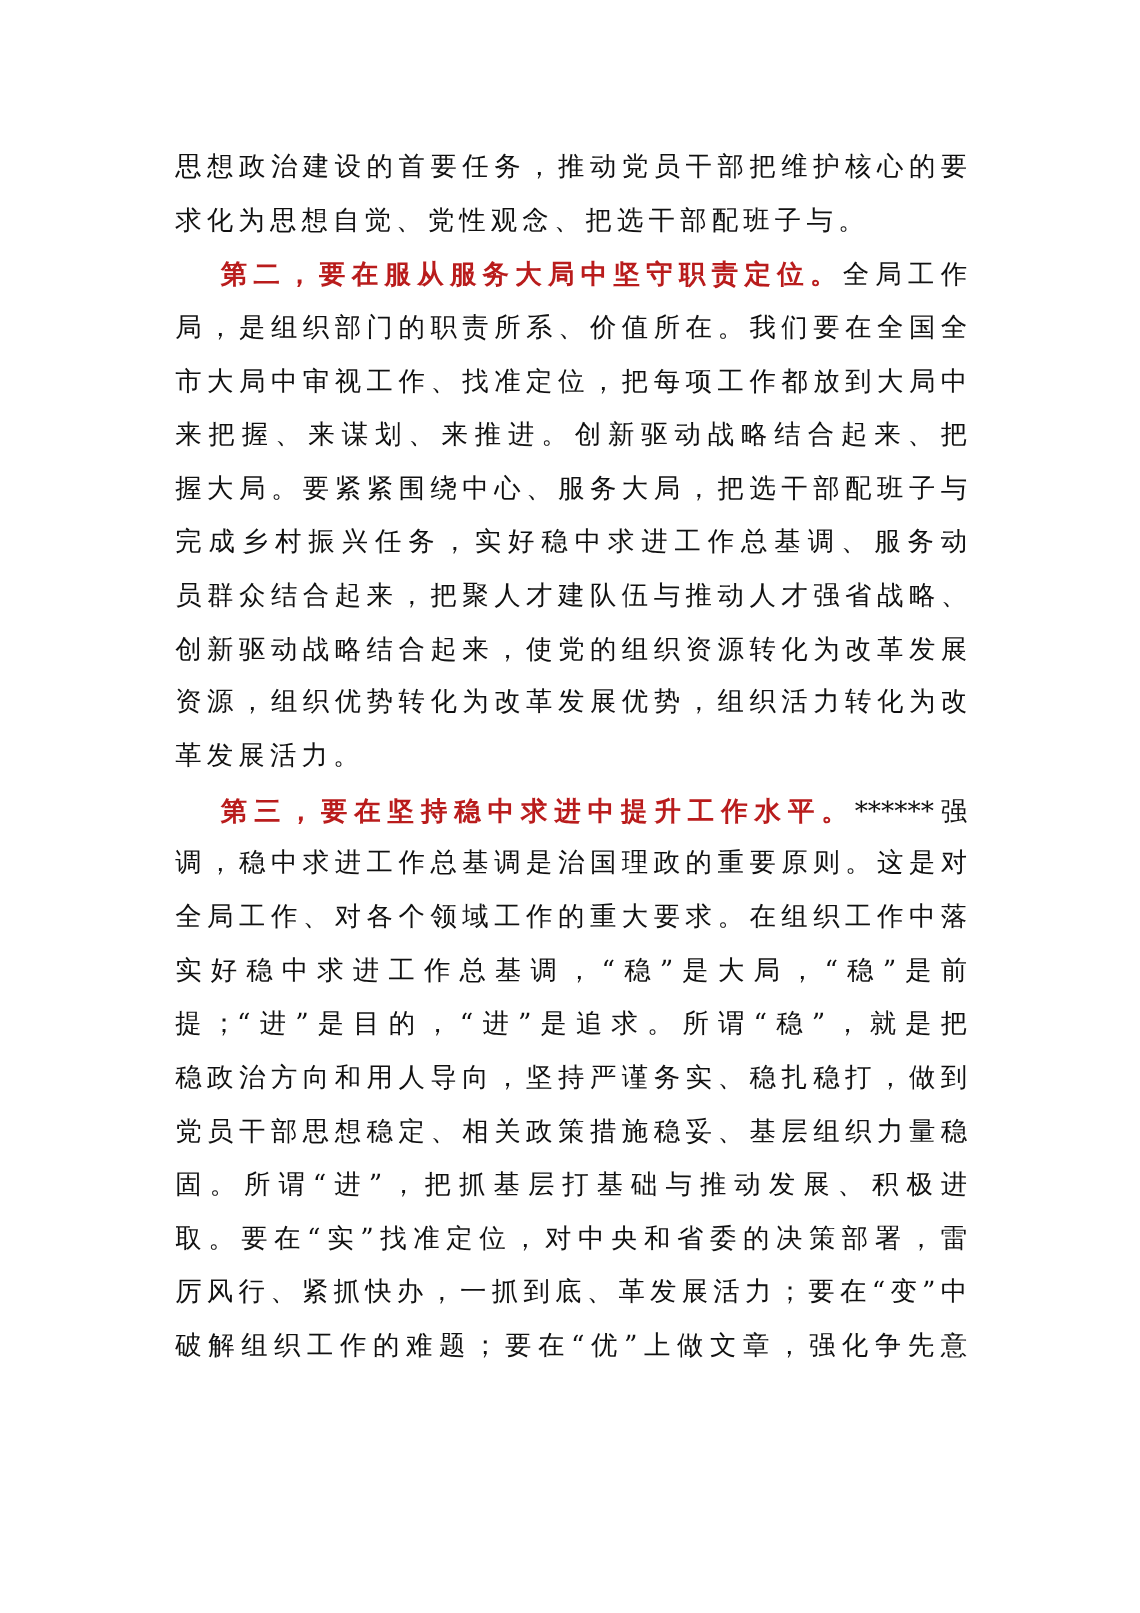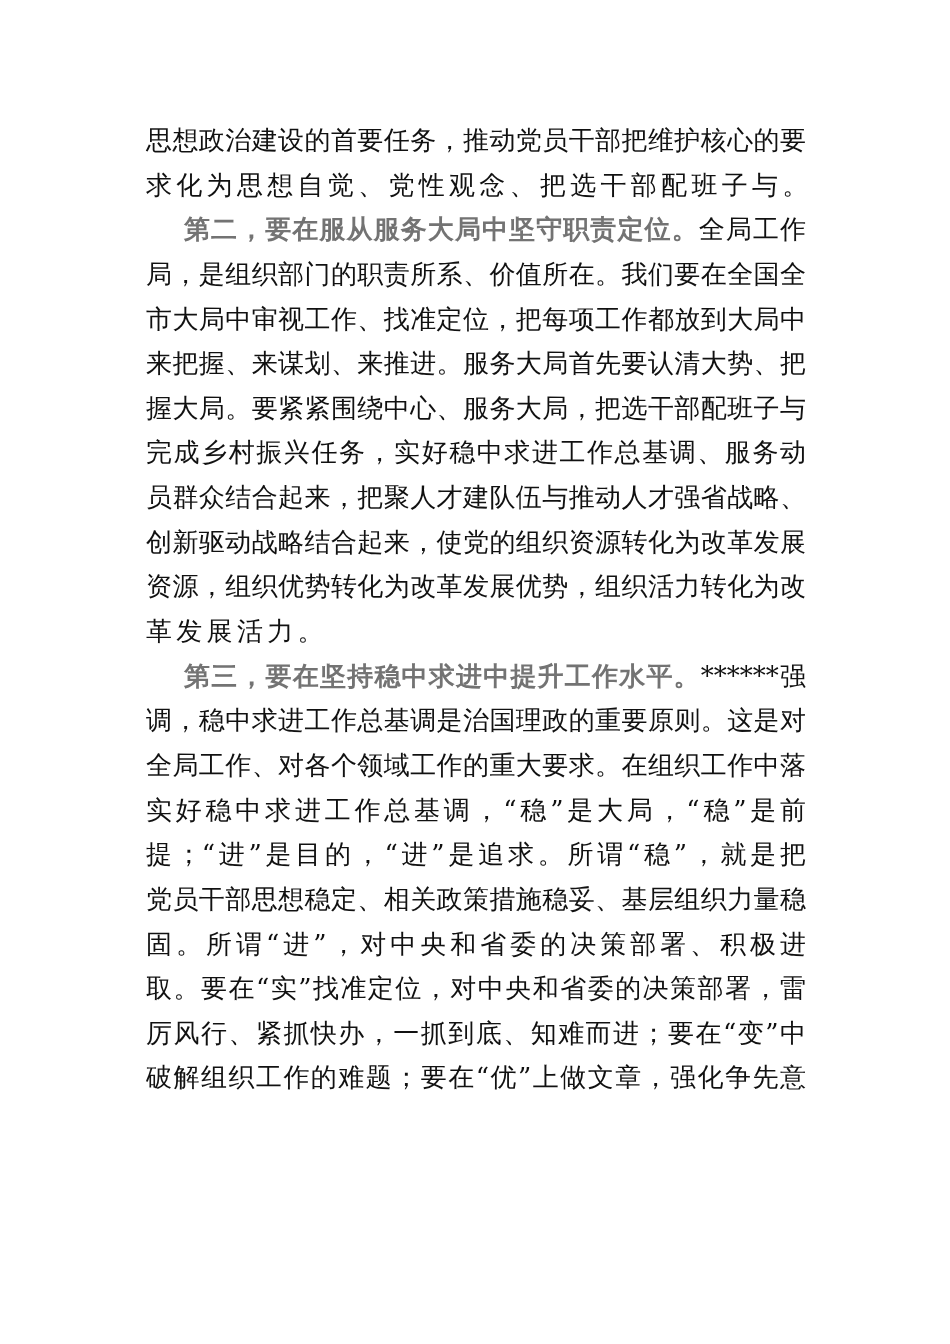--- a/index.html
+++ b/index.html
@@ -25,66 +25,67 @@
     }
     .text-block {
       position: absolute;
       left: 146px;
       top: 118px;
       width: 660px;
     }
     .line {
       height: 44.65px;
       line-height: 44.65px;
-      font-size: 26px;
+      font-size: 22px;
       white-space: nowrap;
       text-align: justify;
       text-align-last: justify;
       overflow: visible;
     }
     .line.last {
       text-align-last: left;
     }
     .line.indent {
       padding-left: 38px;
     }
     .bold {
       font-weight: bold;
       font-family: Liberation Sans, sans-serif;
-      color: #737373;
+      color: #b91c1c;
     }
     .line span {
       display: inline;
     }
   </style>
 </head>
 <body>
 
 <div class="page">
   <div class="text-block">
 
     <div class="line" style="letter-spacing: 0px;">思想政治建设的首要任务，推动党员干部把维护核心的要</div>
     <div class="line last" style="letter-spacing: 4.3px;">求化为思想自觉、党性观念、把选干部配班子与。</div>
 
     <div class="line indent" style="letter-spacing: 0px;"><span class="bold">第二，要在服从服务大局中坚守职责定位。</span><span>全局工作</span></div>
     <div class="line" style="letter-spacing: 0px;">局，是组织部门的职责所系、价值所在。我们要在全国全</div>
     <div class="line" style="letter-spacing: 0px;">市大局中审视工作、找准定位，把每项工作都放到大局中</div>
-    <div class="line" style="letter-spacing: 0px;">来把握、来谋划、来推进。服务大局首先要认清大势、把</div>
+    <div class="line" style="letter-spacing: 0px;">来把握、来谋划、来推进。创新驱动战略结合起来、把</div>
     <div class="line" style="letter-spacing: 0px;">握大局。要紧紧围绕中心、服务大局，把选干部配班子与</div>
     <div class="line" style="letter-spacing: 0px;">完成乡村振兴任务，实好稳中求进工作总基调、服务动</div>
     <div class="line" style="letter-spacing: 0px;">员群众结合起来，把聚人才建队伍与推动人才强省战略、</div>
     <div class="line" style="letter-spacing: 0px;">创新驱动战略结合起来，使党的组织资源转化为改革发展</div>
     <div class="line" style="letter-spacing: 0px;">资源，组织优势转化为改革发展优势，组织活力转化为改</div>
     <div class="line last" style="letter-spacing: 4.3px;">革发展活力。</div>
 
     <div class="line indent" style="letter-spacing: 0px;"><span class="bold">第三，要在坚持稳中求进中提升工作水平。</span><span>******强</span></div>
     <div class="line" style="letter-spacing: 0px;">调，稳中求进工作总基调是治国理政的重要原则。这是对</div>
     <div class="line" style="letter-spacing: 0px;">全局工作、对各个领域工作的重大要求。在组织工作中落</div>
     <div class="line" style="letter-spacing: 0px;">实好稳中求进工作总基调，“稳”是大局，“稳”是前</div>
     <div class="line" style="letter-spacing: 0px;">提；“进”是目的，“进”是追求。所谓“稳”，就是把</div>
+    <div class="line" style="letter-spacing: 0px;">稳政治方向和用人导向，坚持严谨务实、稳扎稳打，做到</div>
     <div class="line" style="letter-spacing: 0px;">党员干部思想稳定、相关政策措施稳妥、基层组织力量稳</div>
-    <div class="line" style="letter-spacing: 0px;">固。所谓“进”，对中央和省委的决策部署、积极进</div>
+    <div class="line" style="letter-spacing: 0px;">固。所谓“进”，把抓基层打基础与推动发展、积极进</div>
     <div class="line" style="letter-spacing: 0px;">取。要在“实”找准定位，对中央和省委的决策部署，雷</div>
-    <div class="line" style="letter-spacing: 0px;">厉风行、紧抓快办，一抓到底、知难而进；要在“变”中</div>
+    <div class="line" style="letter-spacing: 0px;">厉风行、紧抓快办，一抓到底、革发展活力；要在“变”中</div>
     <div class="line" style="letter-spacing: 0px;">破解组织工作的难题；要在“优”上做文章，强化争先意</div>
 
   </div>
 </div>
 
 </body></html>

